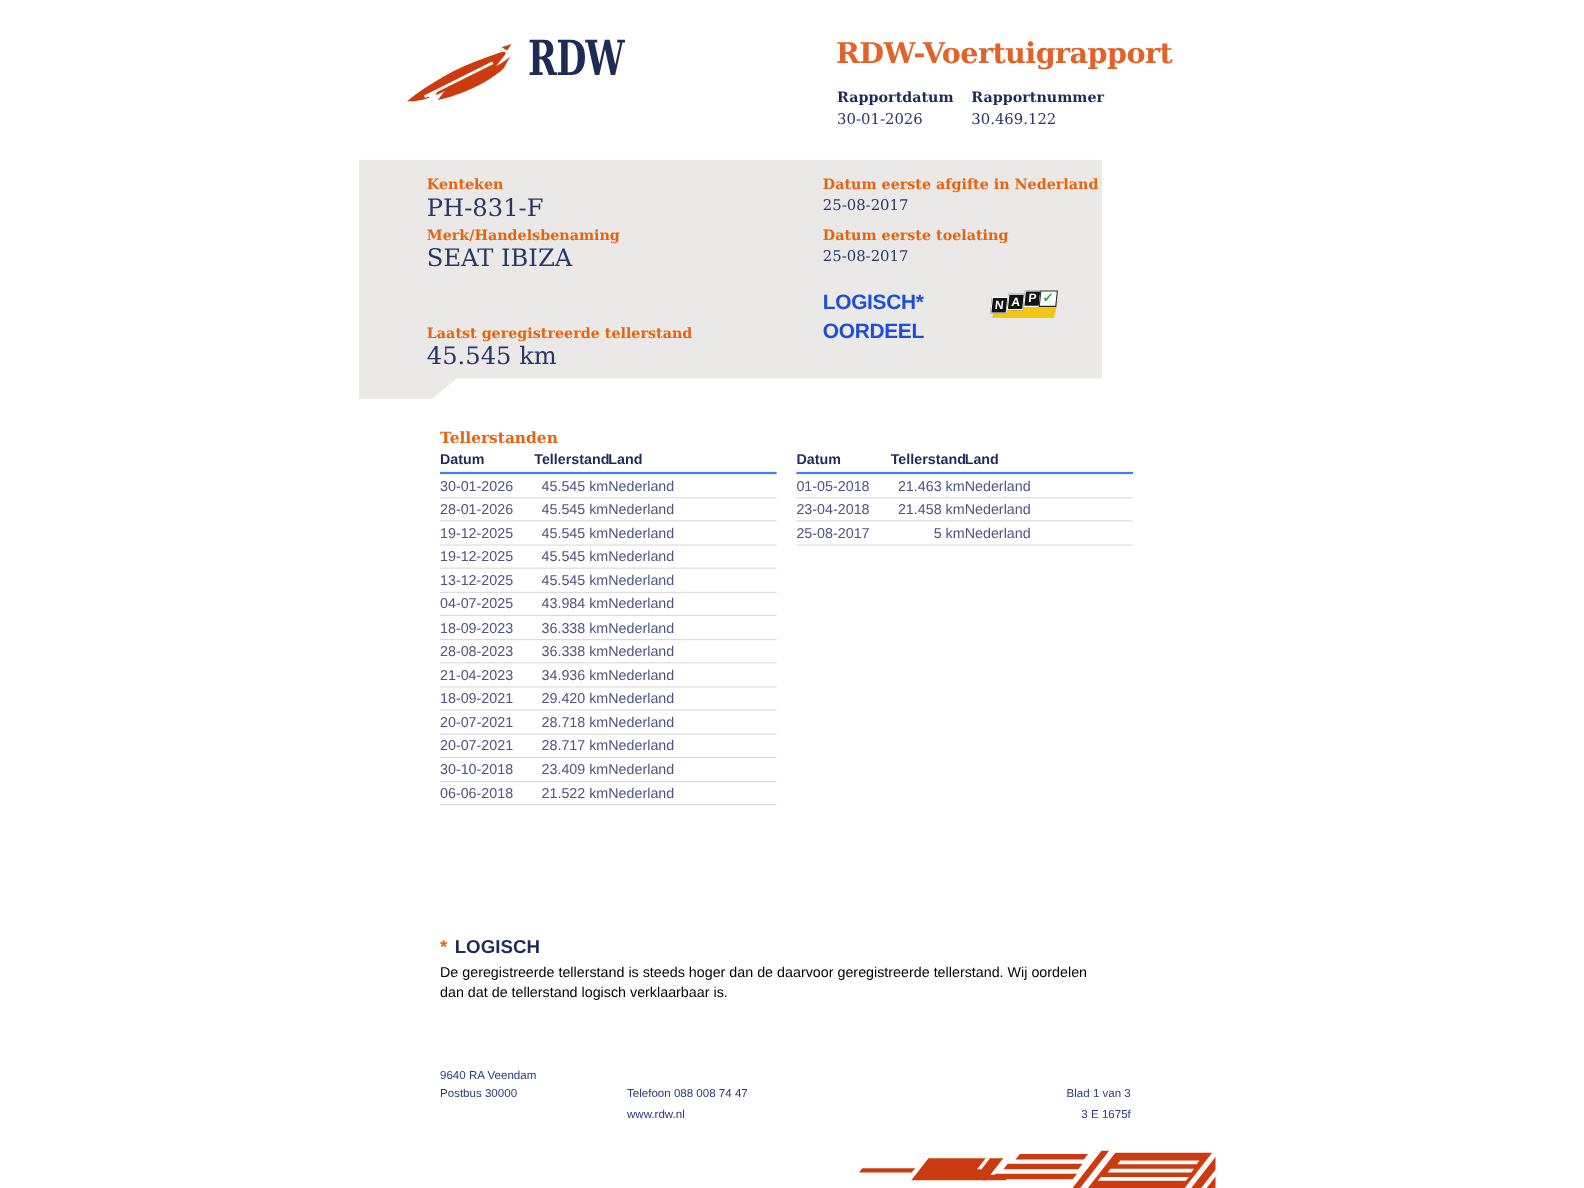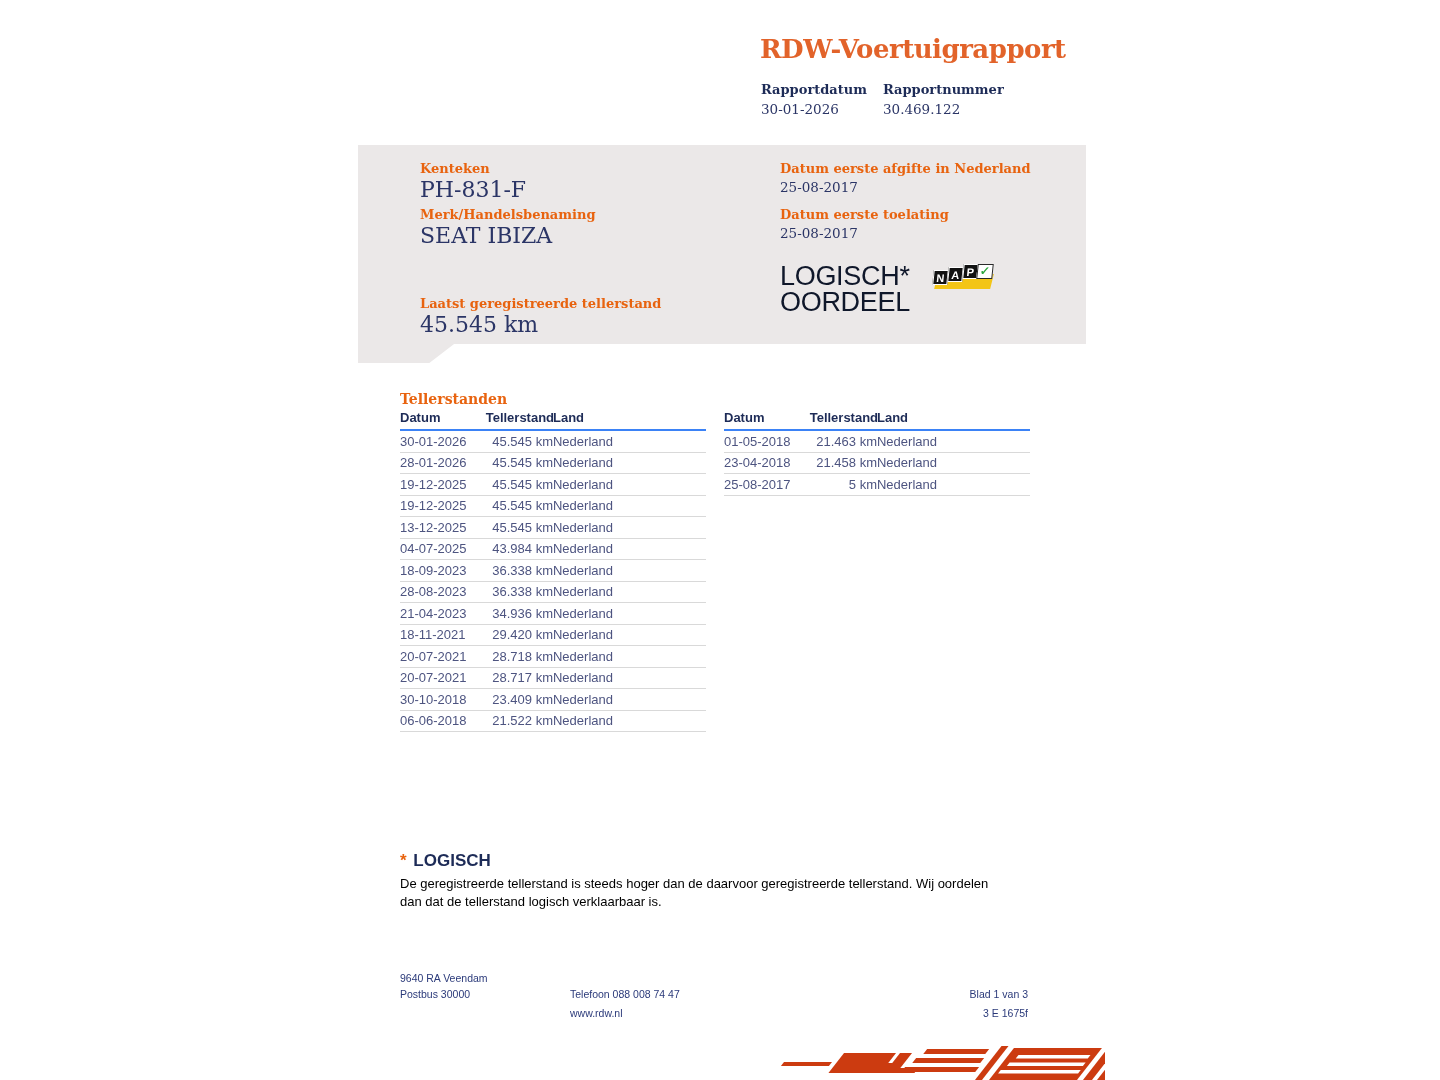--- a/index.html
+++ b/index.html
@@ -12,27 +12,27 @@
   .brand-word{font-family:"DejaVu Serif",serif;font-weight:bold;font-size:44px;line-height:1;
               color:#1d2b57;transform:scaleX(0.72);transform-origin:left top;
               margin-left:12px;margin-top:-6px;letter-spacing:-1px;}
   .doc-title{position:absolute;left:760px;top:34px;font-family:"DejaVu Serif",serif;
              font-weight:bold;font-size:26px;color:#e2632a;letter-spacing:-0.5px;}
   .meta{position:absolute;left:761px;top:82px;display:flex;gap:16px;}
   .meta-label{font-family:"DejaVu Serif",serif;font-weight:bold;font-size:13px;color:#1d2b57;}
   .meta-value{font-family:"DejaVu Serif",serif;font-size:13.5px;color:#2b3566;margin-top:4px;}
 
   
-  .summary-box{position:absolute;left:358px;top:145px;width:728px;height:218px;background:#ebe8e8;
+  .summary-box{position:absolute;left:326px;top:145px;width:676px;height:218px;background:#ebe8e8;
                clip-path:polygon(0 0,100% 0,100% 91.3%,13.2% 91.3%,9.8% 100%,0 100%);}
   .orange-label{font-family:"DejaVu Serif",serif;font-weight:bold;font-size:13px;color:#e8630f;}
   .big-value{font-family:"DejaVu Serif",serif;font-size:22px;color:#2b3566;}
   .small-value{font-family:"DejaVu Serif",serif;font-size:13.5px;color:#2b3566;}
   .abs{position:absolute;}
-  .oordeel{font-weight:normal;font-size:27px;line-height:26px;color:#0f172a;letter-spacing:-0.3px;}
+  .oordeel{font-weight:bold;font-size:19px;line-height:26px;color:#1d4ed8;letter-spacing:-0.3px;}
 
   
   .nap{position:absolute;left:572px;top:118px;width:68px;height:32px;}
   .nap-yellow{position:absolute;left:6px;top:11px;width:56px;height:15px;background:#f3c515;
               transform:skewX(-14deg);}
   .nap-box{position:absolute;width:15px;height:15px;background:#121212;color:#fff;
            font-weight:bold;font-size:11px;line-height:15px;text-align:center;
            border:1px solid #fff;box-sizing:border-box;transform:skewX(-6deg);}
   .nap-check{position:absolute;left:47px;top:1px;width:16px;height:15px;background:#fff;
              border:1.5px solid #2a2a2a;box-sizing:border-box;color:#2ba63c;font-weight:bold;
@@ -61,20 +61,29 @@
   .foot{position:absolute;font-size:10.5px;color:#2b3a7a;}
   .foot-right{width:180px;text-align:right;}
 
   .bottom-pattern{position:absolute;left:775px;top:1046px;width:330px;height:34px;}
 </style>
 </head>
 <body>
 
 <div class="page">
 
+  <div class="logo-wrap">
+    <svg class="logo-bird" viewBox="0 0 100 64" xmlns="http://www.w3.org/2000/svg">
+      <path fill="#cc3b10" d="M2 54 C22 38 48 23 72 15 L86 10 C90 8 93 9 91 12 L83 22 C87 20 92 17 96 13 L90 24 C76 37 52 48 30 53 L36 45 C24 51 12 55 2 54 Z"></path>
+      <path fill="#cc3b10" d="M88 5 L97 2 L93 8 Z"></path>
+      <line x1="18" y1="50" x2="80" y2="19" stroke="#ffffff" stroke-width="2.5"></line>
+      <polygon fill="#ffffff" points="20,49 30,43 27,53"></polygon>
+    </svg>
+    <div class="brand-word">RDW</div>
+  </div>
 
   <div class="doc-title">RDW-Voertuigrapport</div>
 
   <div class="meta">
     <div>
       <div class="meta-label">Rapportdatum</div>
       <div class="meta-value">30-01-2026</div>
     </div>
     <div>
       <div class="meta-label">Rapportnummer</div>
@@ -157,21 +166,21 @@
           <span class="c-datum">28-08-2023</span>
           <span class="c-stand">36.338 km</span>
           <span class="c-land">Nederland</span>
         </div>
         <div class="trow">
           <span class="c-datum">21-04-2023</span>
           <span class="c-stand">34.936 km</span>
           <span class="c-land">Nederland</span>
         </div>
         <div class="trow">
-          <span class="c-datum">18-11-2021</span>
+          <span class="c-datum">18-09-2021</span>
           <span class="c-stand">29.420 km</span>
           <span class="c-land">Nederland</span>
         </div>
         <div class="trow">
           <span class="c-datum">20-07-2021</span>
           <span class="c-stand">28.718 km</span>
           <span class="c-land">Nederland</span>
         </div>
         <div class="trow">
           <span class="c-datum">20-07-2021</span>

